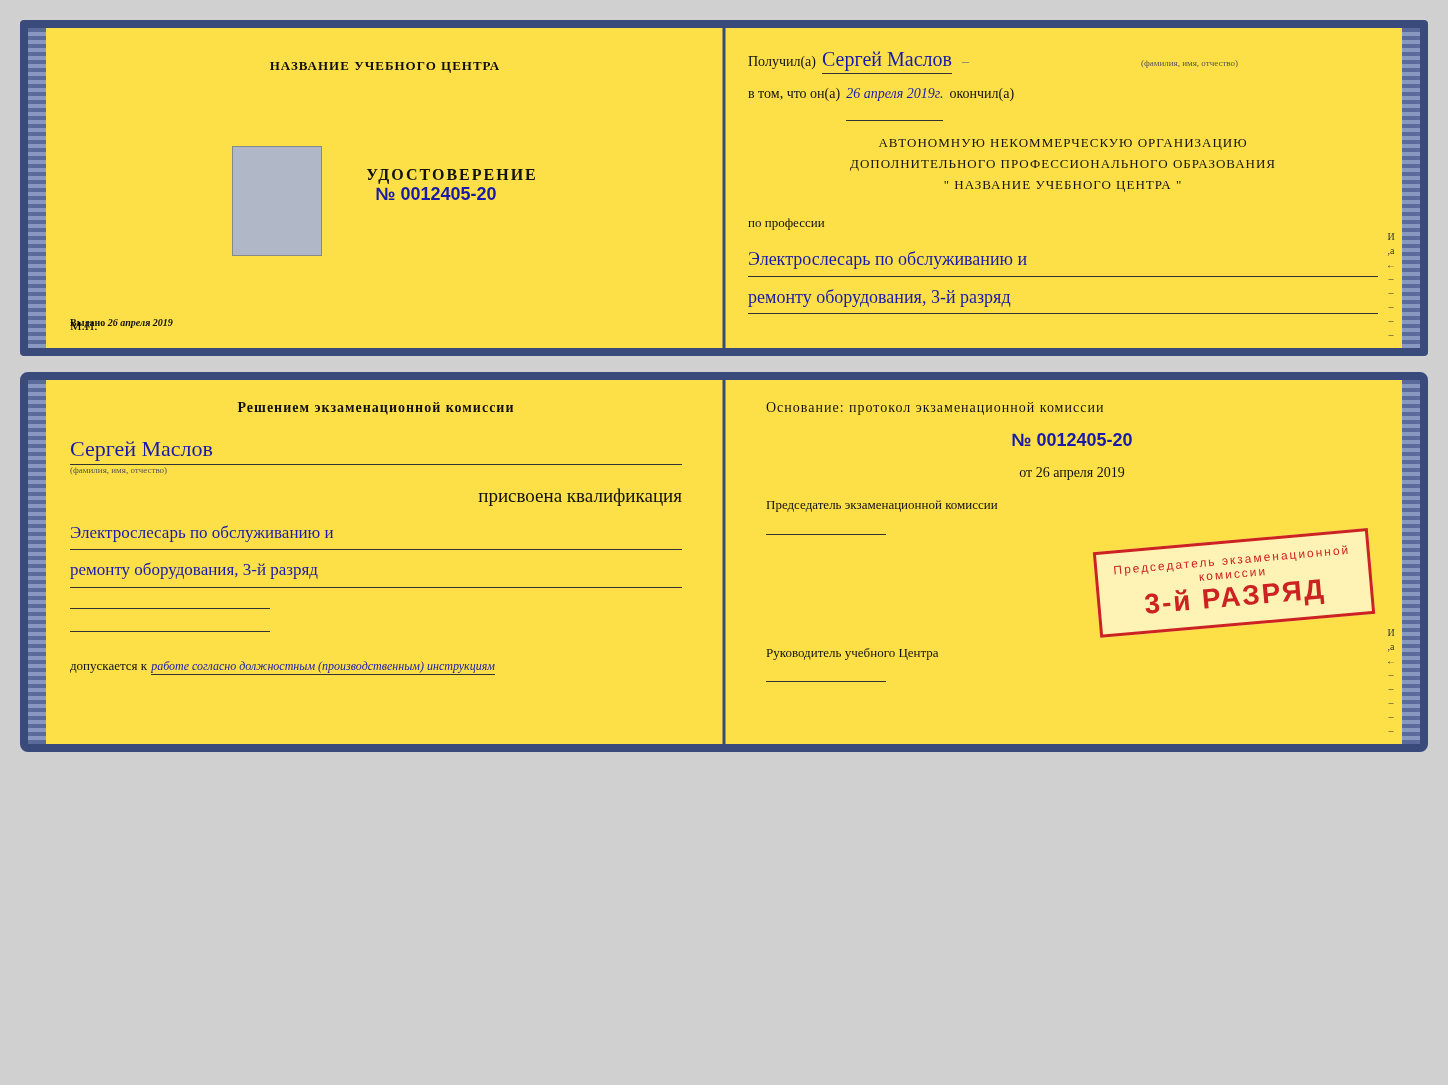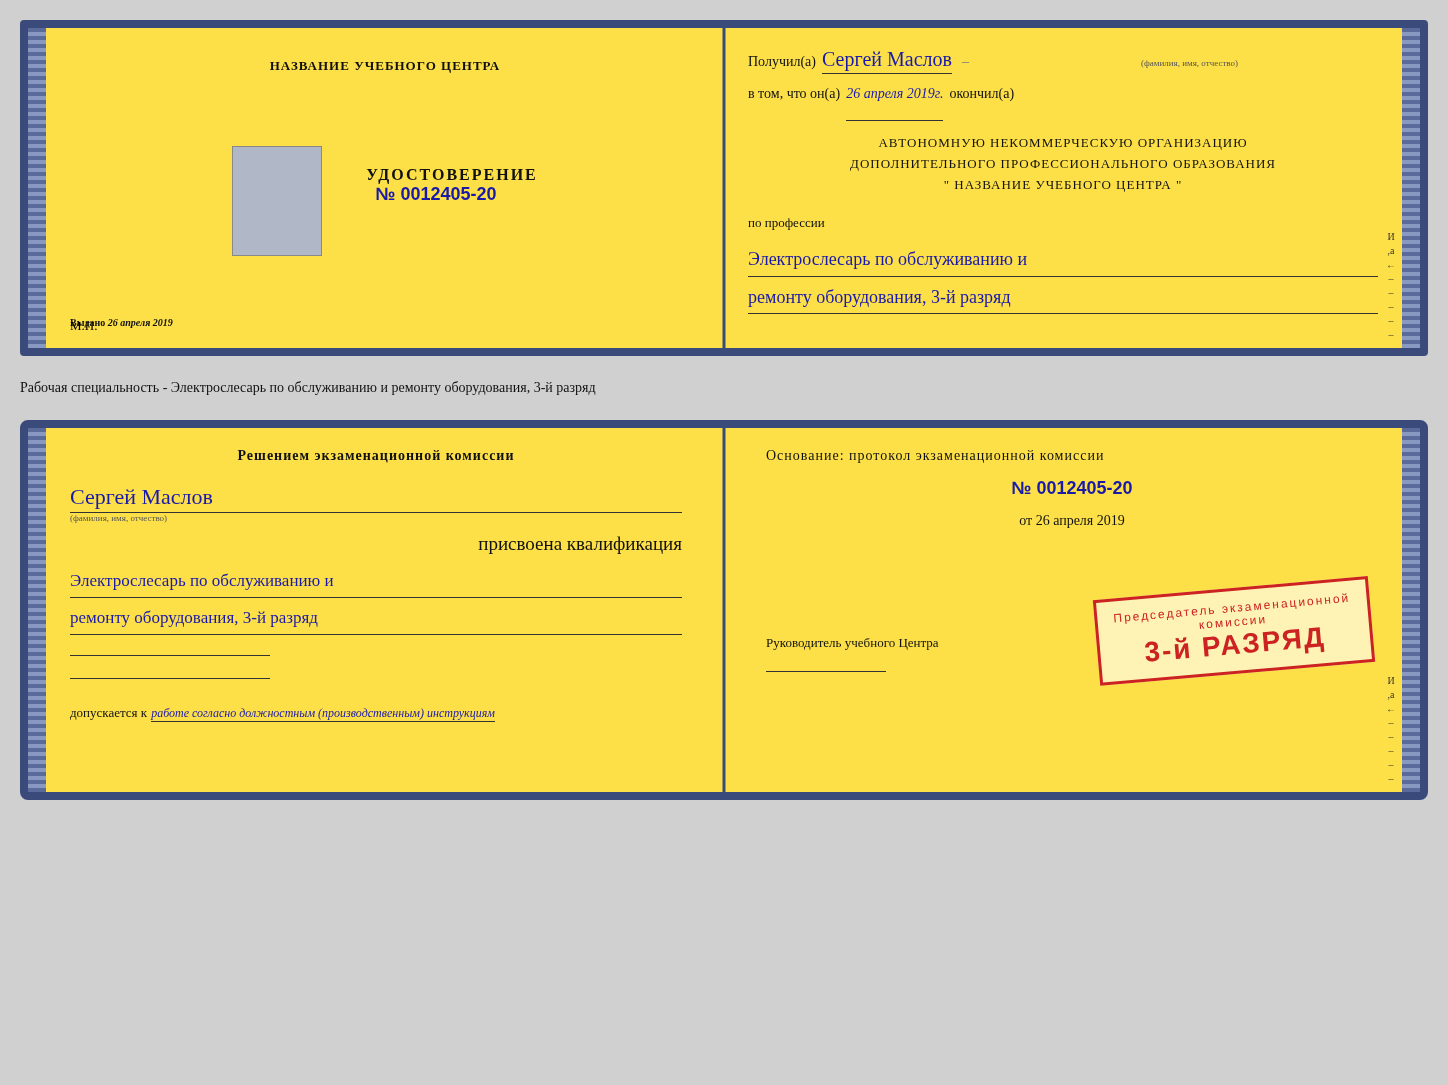--- a/index.html
+++ b/index.html
@@ -417,21 +417,20 @@
         <span>–</span>
         <span>–</span>
         <span>–</span>
         <span>–</span>
       </div>
     </div>
 
     <div class="side-deco"></div>
   </div>
 
-  <div class="separator-text">Рабочая специальность - Электрослесарь по обслуживанию и ремонту оборудования, 3-й разряд</div>
 
   <div class="document-card bottom-doc" style="min-height:380px;border-radius:8px;">
     <div class="side-deco"></div>
 
     <div class="doc-left">
       <div class="resheniem-title">Решением экзаменационной комиссии</div>
 
       <div style="margin-top:10px;">
         <div class="handwritten-name" style="font-size:22px;">Сергей Маслов</div>
         <div class="small-label">(фамилия, имя, отчество)</div>
@@ -456,20 +455,24 @@
     <div class="doc-right" style="position:relative;margin-left:36px;">
       <div class="osnovanje-label">Основание: протокол экзаменационной комиссии</div>
 
       <div class="protocol-number">№ 0012405-20</div>
 
       <div class="ot-date">
         <span>от</span>
         <span>26 апреля 2019</span>
       </div>
 
+      <div>
+        <div class="predsedatel-label">Председатель экзаменационной комиссии</div>
+        <div class="signature-line"></div>
+      </div>
 
       <div class="stamp">
         <span class="stamp-top">Председатель экзаменационной<br>комиссии</span>
         <span>3-й РАЗРЯД</span>
       </div>
 
       <div style="margin-top:70px;">
         <div class="rukovoditel-label">Руководитель учебного Центра</div>
         <div class="signature-line"></div>
       </div>

